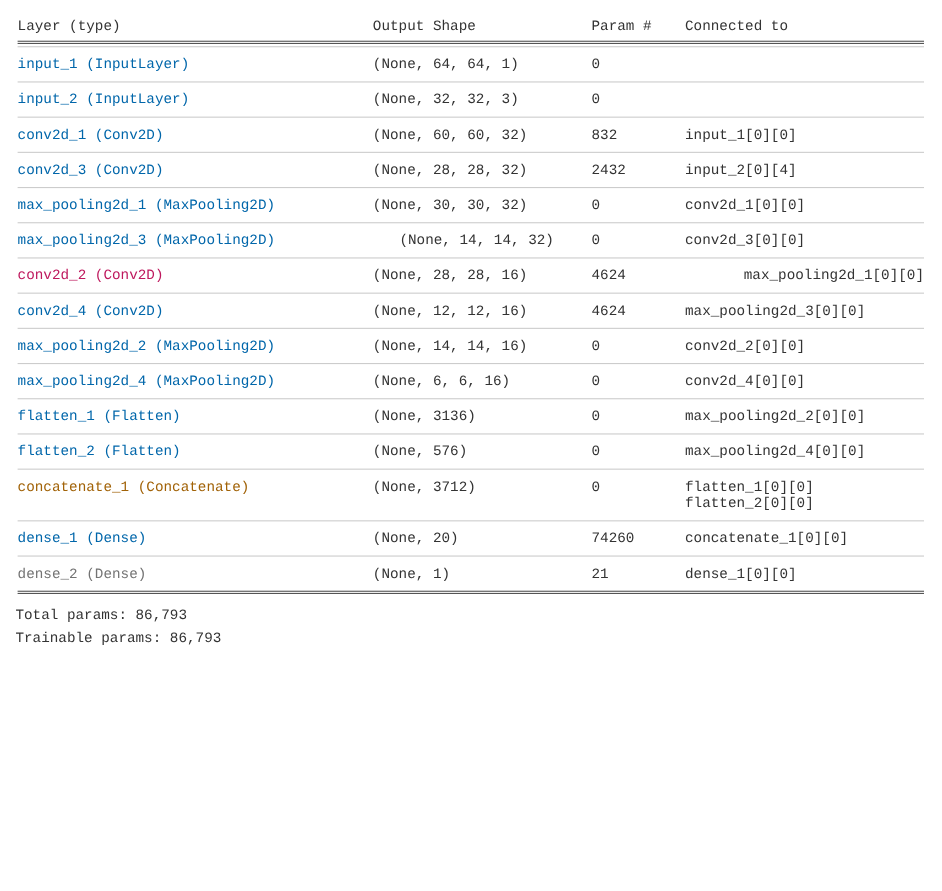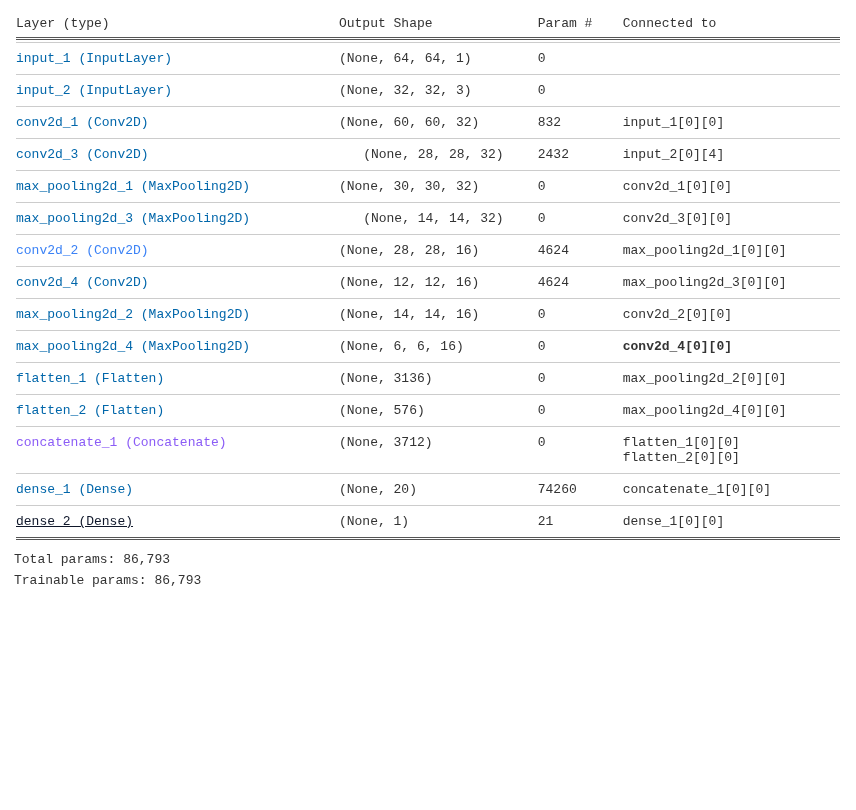--- a/index.html
+++ b/index.html
@@ -74,21 +74,21 @@
         <td style="padding: 6px 8px 6px 0px; vertical-align: top; color: rgb(0, 102, 170);">conv2d_1 (Conv2D)</td>
         <td style="padding: 6px 8px 6px 0px; vertical-align: top;">(None, 60, 60, 32)</td>
         <td style="padding: 6px 8px 6px 0px; vertical-align: top;">832</td>
         <td style="padding: 6px 0px; vertical-align: top;">input_1[0][0]</td>
       </tr>
       <tr>
         <td colspan="4" style="border-top: 1px solid rgb(204, 204, 204); padding: 0px; height: 1px; line-height: 0;"></td>
       </tr>
       <tr style="font-family: &quot;Courier New&quot;, Courier, monospace; font-size: 13px;">
         <td style="padding: 6px 8px 6px 0px; vertical-align: top; color: rgb(0, 102, 170);">conv2d_3 (Conv2D)</td>
-        <td style="padding: 6px 8px 6px 0px; vertical-align: top; text-align: center;">(None, 28, 28, 32)</td>
+        <td style="padding: 6px 8px 6px 0px; vertical-align: top;">(None, 28, 28, 32)</td>
         <td style="padding: 6px 8px 6px 0px; vertical-align: top;">2432</td>
         <td style="padding: 6px 0px; vertical-align: top;">input_2[0][4]</td>
       </tr>
       <tr>
         <td colspan="4" style="border-top: 1px solid rgb(204, 204, 204); padding: 0px; height: 1px; line-height: 0;"></td>
       </tr>
       <tr style="font-family: &quot;Courier New&quot;, Courier, monospace; font-size: 13px;">
         <td style="padding: 6px 8px 6px 0px; vertical-align: top; color: rgb(0, 102, 170);">max_pooling2d_1 (MaxPooling2D)</td>
         <td style="padding: 6px 8px 6px 0px; vertical-align: top;">(None, 30, 30, 32)</td>
         <td style="padding: 6px 8px 6px 0px; vertical-align: top;">0</td>
@@ -100,24 +100,24 @@
       <tr style="font-family: &quot;Courier New&quot;, Courier, monospace; font-size: 13px;">
         <td style="padding: 6px 8px 6px 0px; vertical-align: top; color: rgb(0, 102, 170);">max_pooling2d_3 (MaxPooling2D)</td>
         <td style="padding: 6px 8px 6px 0px; vertical-align: top; text-align: center;">(None, 14, 14, 32)</td>
         <td style="padding: 6px 8px 6px 0px; vertical-align: top;">0</td>
         <td style="padding: 6px 0px; vertical-align: top;">conv2d_3[0][0]</td>
       </tr>
       <tr>
         <td colspan="4" style="border-top: 1px solid rgb(204, 204, 204); padding: 0px; height: 1px; line-height: 0;"></td>
       </tr>
       <tr style="font-family: &quot;Courier New&quot;, Courier, monospace; font-size: 13px;">
-        <td style="padding: 6px 8px 6px 0px; vertical-align: top; color: #3b82f6;">conv2d_2 (Conv2D)</td>
+        <td style="padding: 6px 8px 6px 0px; vertical-align: top; color: #be185d;">conv2d_2 (Conv2D)</td>
         <td style="padding: 6px 8px 6px 0px; vertical-align: top;">(None, 28, 28, 16)</td>
         <td style="padding: 6px 8px 6px 0px; vertical-align: top;">4624</td>
-        <td style="padding: 6px 0px; vertical-align: top;">max_pooling2d_1[0][0]</td>
+        <td style="padding: 6px 0px; vertical-align: top; text-align: right;">max_pooling2d_1[0][0]</td>
       </tr>
       <tr>
         <td colspan="4" style="border-top: 1px solid rgb(204, 204, 204); padding: 0px; height: 1px; line-height: 0;"></td>
       </tr>
       <tr style="font-family: &quot;Courier New&quot;, Courier, monospace; font-size: 13px;">
         <td style="padding: 6px 8px 6px 0px; vertical-align: top; color: rgb(0, 102, 170);">conv2d_4 (Conv2D)</td>
         <td style="padding: 6px 8px 6px 0px; vertical-align: top;">(None, 12, 12, 16)</td>
         <td style="padding: 6px 8px 6px 0px; vertical-align: top;">4624</td>
         <td style="padding: 6px 0px; vertical-align: top; margin-left: 10px;">max_pooling2d_3[0][0]</td>
       </tr>
@@ -130,21 +130,21 @@
         <td style="padding: 6px 8px 6px 0px; vertical-align: top;">0</td>
         <td style="padding: 6px 0px; vertical-align: top; margin-top: 20px;">conv2d_2[0][0]</td>
       </tr>
       <tr>
         <td colspan="4" style="border-top: 1px solid rgb(204, 204, 204); padding: 0px; height: 1px; line-height: 0;"></td>
       </tr>
       <tr style="font-family: &quot;Courier New&quot;, Courier, monospace; font-size: 13px;">
         <td style="padding: 6px 8px 6px 0px; vertical-align: top; color: rgb(0, 102, 170);">max_pooling2d_4 (MaxPooling2D)</td>
         <td style="padding: 6px 8px 6px 0px; vertical-align: top;">(None, 6, 6, 16)</td>
         <td style="padding: 6px 8px 6px 0px; vertical-align: top;">0</td>
-        <td style="padding: 6px 0px; vertical-align: top; font-weight: bold;">conv2d_4[0][0]</td>
+        <td style="padding: 6px 0px; vertical-align: top;">conv2d_4[0][0]</td>
       </tr>
       <tr>
         <td colspan="4" style="border-top: 1px solid rgb(204, 204, 204); padding: 0px; height: 1px; line-height: 0;"></td>
       </tr>
       <tr style="font-family: &quot;Courier New&quot;, Courier, monospace; font-size: 13px;">
         <td style="padding: 6px 8px 6px 0px; vertical-align: top; color: rgb(0, 102, 170);">flatten_1 (Flatten)</td>
         <td style="padding: 6px 8px 6px 0px; vertical-align: top;">(None, 3136)</td>
         <td style="padding: 6px 8px 6px 0px; vertical-align: top;">0</td>
         <td style="padding: 6px 0px; vertical-align: top;">max_pooling2d_2[0][0]</td>
       </tr>
@@ -154,39 +154,39 @@
       <tr style="font-family: &quot;Courier New&quot;, Courier, monospace; font-size: 13px;">
         <td style="padding: 6px 8px 6px 0px; vertical-align: top; color: rgb(0, 102, 170);">flatten_2 (Flatten)</td>
         <td style="padding: 6px 8px 6px 0px; vertical-align: top;">(None, 576)</td>
         <td style="padding: 6px 8px 6px 0px; vertical-align: top;">0</td>
         <td style="padding: 6px 0px; vertical-align: top;">max_pooling2d_4[0][0]</td>
       </tr>
       <tr>
         <td colspan="4" style="border-top: 1px solid rgb(204, 204, 204); padding: 0px; height: 1px; line-height: 0;"></td>
       </tr>
       <tr style="font-family: &quot;Courier New&quot;, Courier, monospace; font-size: 13px;">
-        <td style="padding: 6px 8px 6px 0px; vertical-align: top; color: #8b5cf6;">concatenate_1 (Concatenate)</td>
+        <td style="padding: 6px 8px 6px 0px; vertical-align: top; color: #a16207;">concatenate_1 (Concatenate)</td>
         <td style="padding: 6px 8px 6px 0px; vertical-align: top;">(None, 3712)</td>
         <td style="padding: 6px 8px 6px 0px; vertical-align: top;">0</td>
         <td style="padding: 6px 0px; vertical-align: top; margin-left: 24px;">flatten_1[0][0]<br>flatten_2[0][0]</td>
       </tr>
       <tr>
         <td colspan="4" style="border-top: 1px solid rgb(204, 204, 204); padding: 0px; height: 1px; line-height: 0;"></td>
       </tr>
       <tr style="font-family: &quot;Courier New&quot;, Courier, monospace; font-size: 13px;">
         <td style="padding: 6px 8px 6px 0px; vertical-align: top; color: rgb(0, 102, 170);">dense_1 (Dense)</td>
         <td style="padding: 6px 8px 6px 0px; vertical-align: top;">(None, 20)</td>
         <td style="padding: 6px 8px 6px 0px; vertical-align: top;">74260</td>
         <td style="padding: 6px 0px; vertical-align: top;">concatenate_1[0][0]</td>
       </tr>
       <tr>
         <td colspan="4" style="border-top: 1px solid rgb(204, 204, 204); padding: 0px; height: 1px; line-height: 0;"></td>
       </tr>
       <tr style="font-family: &quot;Courier New&quot;, Courier, monospace; font-size: 13px;">
-        <td style="padding: 6px 8px 6px 0px; vertical-align: top; color: #0f172a; text-decoration: underline;">dense_2 (Dense)</td>
+        <td style="padding: 6px 8px 6px 0px; vertical-align: top; color: #737373;">dense_2 (Dense)</td>
         <td style="padding: 6px 8px 6px 0px; vertical-align: top;">(None, 1)</td>
         <td style="padding: 6px 8px 6px 0px; vertical-align: top;">21</td>
         <td style="padding: 6px 0px; vertical-align: top;">dense_1[0][0]</td>
       </tr>
       <tr>
         <td colspan="4" style="border-top: 3px double rgb(85, 85, 85); padding: 0px; height: 2px;"></td>
       </tr>
     </tbody>
 </table>
 

